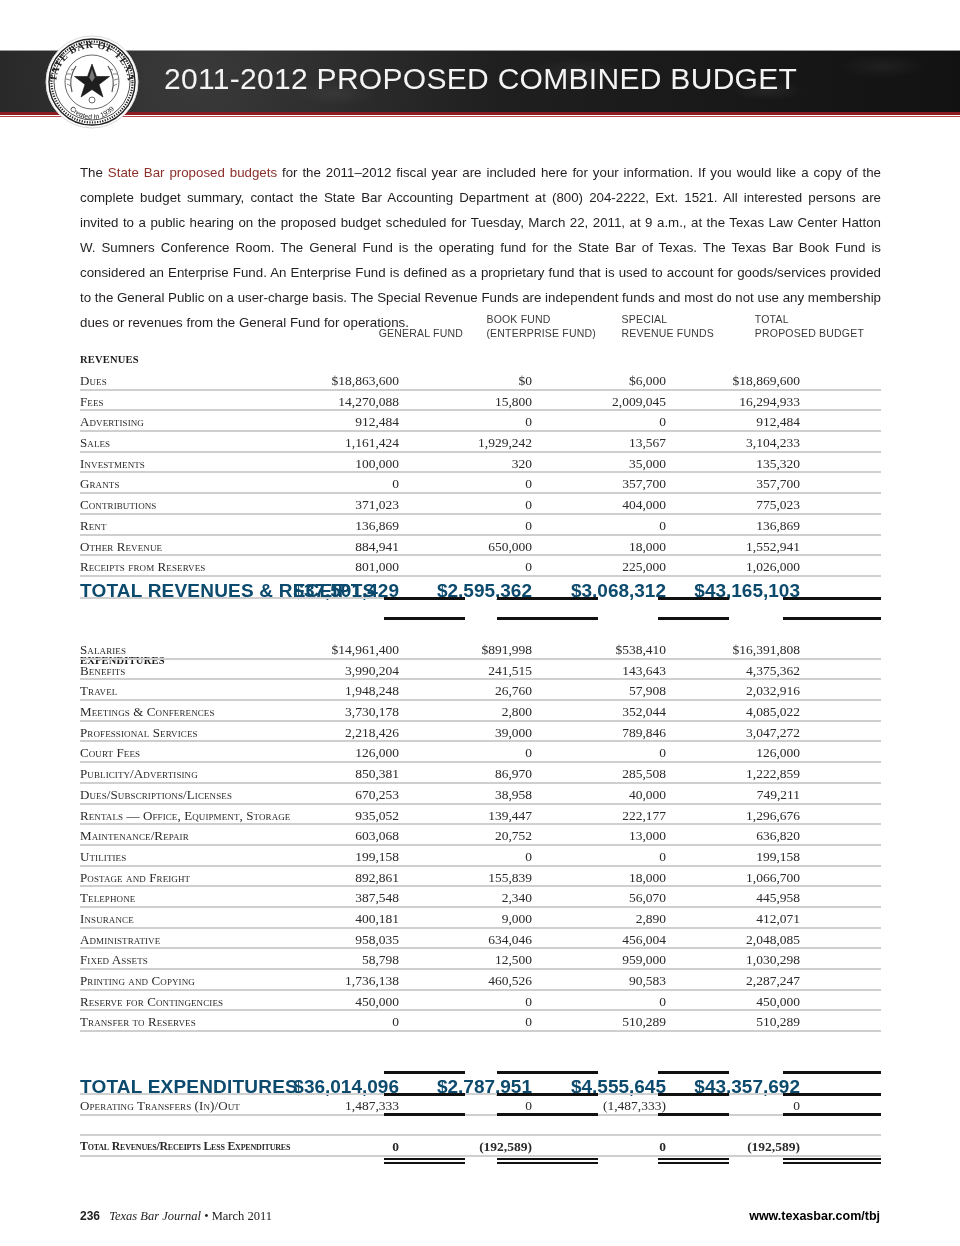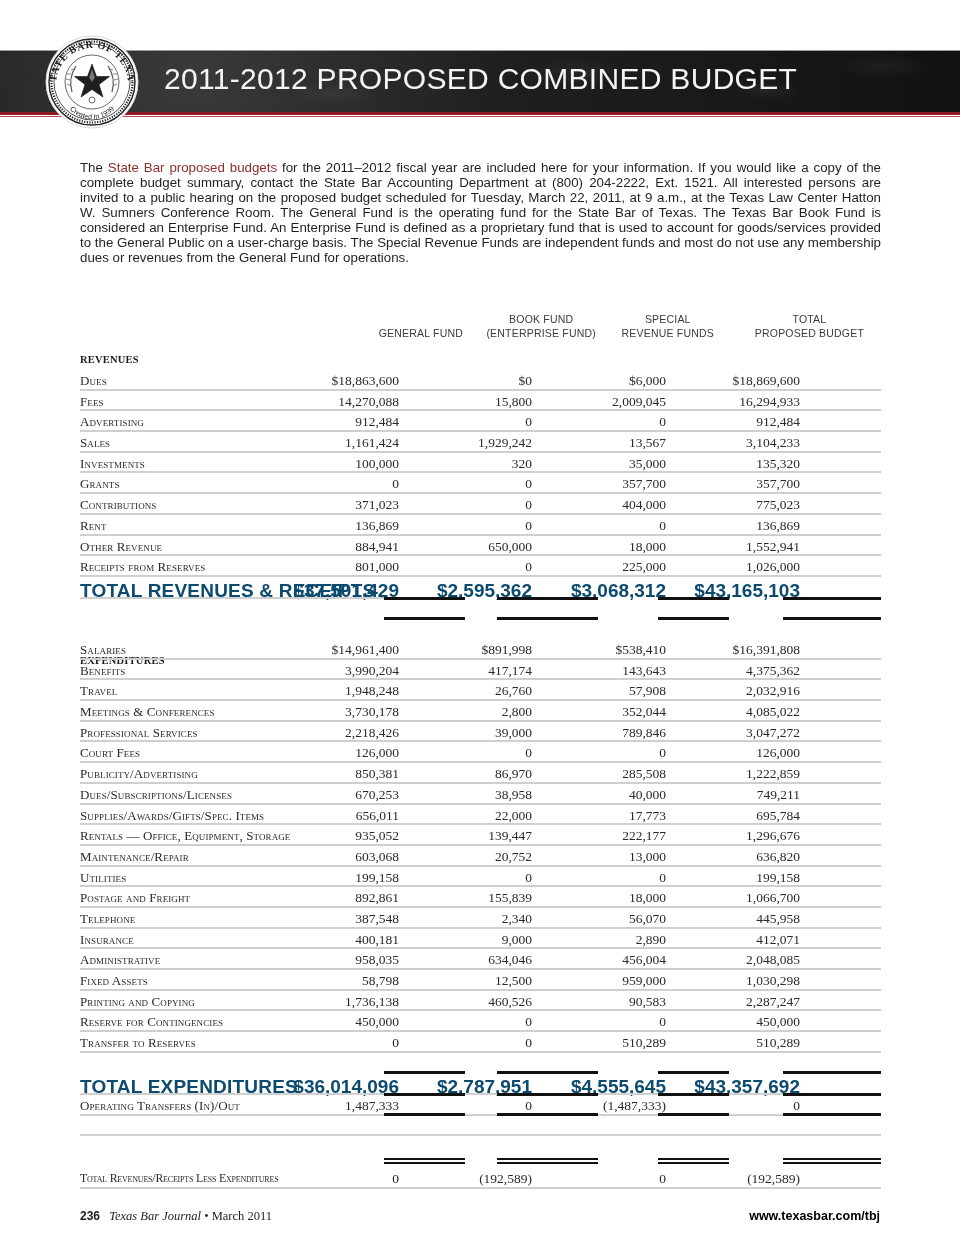--- a/index.html
+++ b/index.html
@@ -34,28 +34,28 @@
   }
 
   .seal {
     position: absolute; left: 38px; top: 34px; width: 108px; height: 96px;
   }
 
   
   .intro {
     position: absolute; left: 80px; top: 160px; width: 801px;
     font-family: "Liberation Sans", "DejaVu Sans", sans-serif;
-    font-size: 13.3px; line-height: 15px; text-align: justify; color: #231f20;
+    font-size: 13.3px; line-height: 25px; text-align: justify; color: #231f20;
   }
   .intro .link { color: #8c2f2a; }
 
   
   .col-headers { position: absolute; top: 312px; left: 0; width: 960px; height: 30px; }
   .col-head {
-    position: absolute; text-align: center;
+    position: absolute; text-align: left;
     font-family: "Liberation Sans", "DejaVu Sans", sans-serif;
     font-size: 10.5px; line-height: 14px; color: #3b3b3b; letter-spacing: 0.2px;
   }
   .c1 { right: 497px; } 
   .c2 { right: 364px; } 
   .c3 { right: 246px; } 
   .c4 { right: 96px; }  
 
   .section-label {
     position: absolute; left: 80px;
@@ -281,21 +281,21 @@
     <div class="row">
       <span class="label">Salaries</span>
       <span class="val v1">$14,961,400</span>
       <span class="val v2">$891,998</span>
       <span class="val v3">$538,410</span>
       <span class="val v4">$16,391,808</span>
     </div>
     <div class="row">
       <span class="label">Benefits</span>
       <span class="val v1">3,990,204</span>
-      <span class="val v2">417,174</span>
+      <span class="val v2">241,515</span>
       <span class="val v3">143,643</span>
       <span class="val v4">4,375,362</span>
     </div>
     <div class="row">
       <span class="label">Travel</span>
       <span class="val v1">1,948,248</span>
       <span class="val v2">26,760</span>
       <span class="val v3">57,908</span>
       <span class="val v4">2,032,916</span>
     </div>
@@ -326,27 +326,20 @@
       <span class="val v2">86,970</span>
       <span class="val v3">285,508</span>
       <span class="val v4">1,222,859</span>
     </div>
     <div class="row">
       <span class="label">Dues/Subscriptions/Licenses</span>
       <span class="val v1">670,253</span>
       <span class="val v2">38,958</span>
       <span class="val v3">40,000</span>
       <span class="val v4">749,211</span>
-    </div>
-    <div class="row">
-      <span class="label">Supplies/Awards/Gifts/Spec. Items</span>
-      <span class="val v1">656,011</span>
-      <span class="val v2">22,000</span>
-      <span class="val v3">17,773</span>
-      <span class="val v4">695,784</span>
     </div>
     <div class="row">
       <span class="label">Rentals — Office, Equipment, Storage</span>
       <span class="val v1">935,052</span>
       <span class="val v2">139,447</span>
       <span class="val v3">222,177</span>
       <span class="val v4">1,296,676</span>
     </div>
     <div class="row">
       <span class="label">Maintenance/Repair</span>
@@ -451,21 +444,21 @@
   </div>
 </div>
 <div>
   <div class="rule u1" style="top:1113px;"></div>
   <div class="rule u2" style="top:1113px;"></div>
   <div class="rule u3" style="top:1113px;"></div>
   <div class="rule u4" style="top:1113px;"></div>
   <div class="rule thin" style="top:1134px; left:80px; width:801px; background:#d0d0d0;"></div>
 </div>
 
-<div class="rows" style="top:1168px;">
+<div class="rows" style="top:1136px;font-weight:bold;">
   <div class="row">
     <span class="label summary-label">Total Revenues/Receipts Less Expenditures</span>
     <span class="val v1">0</span>
     <span class="val v2">(192,589)</span>
     <span class="val v3">0</span>
     <span class="val v4">(192,589)</span>
   </div>
 </div>
 <div>
   <div class="rule thin u1" style="top:1158px;"></div>

